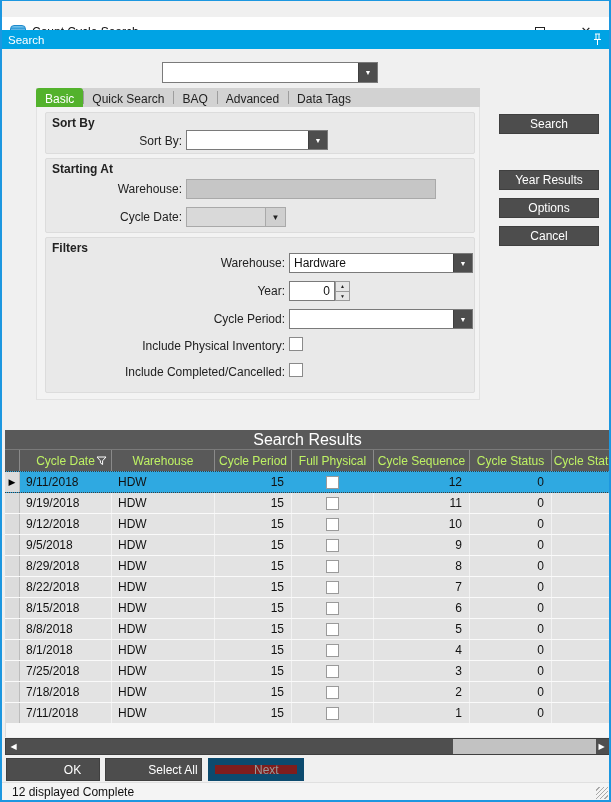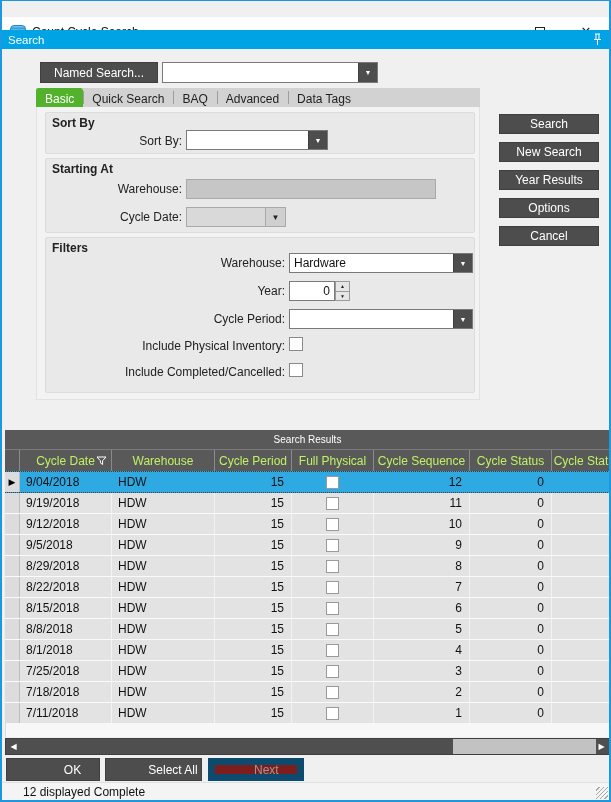--- a/index.html
+++ b/index.html
@@ -57,21 +57,21 @@
   .spinner { position:absolute; width:15px; height:20px; display:flex; flex-direction:column; border:1px solid #9a9a9a; }
   .spin-btn { flex:1; background:#e6e6e6; display:flex; align-items:center; justify-content:center; font-size:5px; color:#222; }
   .spin-btn:first-child { border-bottom:1px solid #9a9a9a; }
   .checkbox { position:absolute; width:14px; height:14px; background:#fff; border:1px solid #8a8a8a; }
 
   
   .action-btn { position:absolute; left:497px; width:100px; height:20px; }
 
   
   .results-title { position:absolute; left:3px; top:429px; width:605px; height:19px; background:#595959; color:#fff;
-    font-size:10px; display:flex; align-items:center; justify-content:center; }
+    font-size:16px; display:flex; align-items:center; justify-content:center; }
   .grid-header { position:absolute; left:3px; top:448px; width:605px; height:22px; background:#595959; display:flex; border-top:1px solid #7a7a7a; }
   .hcell { color:#bef264; font-size:12px; display:flex; align-items:center; justify-content:center; border-right:1px solid #8a8a8a; position:relative; }
   .hcell:last-child { border-right:none; }
   .filter-ic { position:absolute; right:4px; top:6px; }
   .grid-body { position:absolute; left:3px; top:470px; width:605px; }
   .trow { display:flex; height:21px; background:#e3e3e3; border-bottom:1px solid #fafafa; }
   .cell { font-size:12px; color:#111; display:flex; align-items:center; border-right:1px solid #f2f2f2; overflow:hidden; white-space:nowrap; }
   .cm { background:#dcdcdc; border-right:1px solid #bdbdbd; justify-content:center; }
   .left  { padding-left:6px; }
   .right { justify-content:flex-end; padding-right:7px; }
@@ -90,21 +90,21 @@
   .hscroll { position:absolute; left:3px; top:737px; width:605px; height:17px; background:#4f4f4f; border:1px solid #3f3f3f; }
   .sb-arrow { position:absolute; top:0; width:15px; height:15px; display:flex; align-items:center; justify-content:center; color:#fff; font-size:8px; }
   .sb-left { left:0; }
   .sb-right { right:0; }
   .sb-thumb { position:absolute; left:447px; top:0; width:143px; height:15px; background:#c2c2c2; }
 
   
   .footer-btn { position:absolute; top:757px; height:23px;padding-left:39px; }
   .btn-disabled { background:#7f1d1d; color:#9a9a9a; border:7px solid #0c4a6e; font-size:12px; display:flex; align-items:center; }
   .statusbar { position:absolute; left:0; top:781px; width:100%; height:18px; background:#f4f4f4; border-top:1px solid #e0e0e0;
-    font-size:12px; color:#111; display:flex; align-items:center; padding-left:21px; }
+    font-size:12px; color:#111; display:flex; align-items:center; padding-left:10px; }
   .grip { position:absolute; right:1px; bottom:1px; width:12px; height:12px;
     background: repeating-linear-gradient(135deg, transparent 0 2px, #a9a9a9 2px 3px); }
 </style>
 </head>
 <body>
 
 <div class="window">
 
   <div class="titlebar">
     <span class="app-icon"></span>
@@ -124,23 +124,20 @@
 
   <div class="searchbar">
     <span>Search</span>
     <span class="pin">
       <svg width="11" height="13" viewBox="0 0 11 13">
         <path d="M3 1 h5 M4 1 v5 M7 1 v5 M2 6.5 h7 M5.5 7 v5" stroke="#ffffff" stroke-width="1" fill="none"></path>
       </svg>
     </span>
   </div>
 
-  <div class="btn-dark named-btn">
-    <span>Named Search...</span>
-  </div>
   <div class="named-combo">
     <span class="combo-text"></span>
     <span class="combo-btn-dark">
         <span>▼</span>
       </span>
   </div>
 
   <div class="tabstrip">
     <span class="tab active">
         <span>Basic</span>
@@ -220,23 +217,20 @@
       <span class="flabel" style="left:0; top:101px; width:239px;">Include Physical Inventory:</span>
       <span class="checkbox" style="left:243px; top:99px;"></span>
 
       <span class="flabel" style="left:0; top:127px; width:239px;">Include Completed/Cancelled:</span>
       <span class="checkbox" style="left:243px; top:125px;"></span>
     </div>
   </div>
 
   <div class="btn-dark action-btn" style="top:113px;">
       <span>Search</span>
-    </div>
-  <div class="btn-dark action-btn" style="top:141px;">
-      <span>New Search</span>
     </div>
   <div class="btn-dark action-btn" style="top:169px;">
       <span>Year Results</span>
     </div>
   <div class="btn-dark action-btn" style="top:197px;">
       <span>Options</span>
     </div>
   <div class="btn-dark action-btn" style="top:225px;">
       <span>Cancel</span>
     </div>
@@ -269,21 +263,21 @@
     <span class="hcell w7">
         <span>Cycle Stat</span>
       </span>
   </div>
 
   <div class="grid-body">
     <div class="trow sel">
       <span class="cell cm w0">
           <span class="marker">▶</span>
         </span>
-      <span class="cell w1 left">9/04/2018</span>
+      <span class="cell w1 left">9/11/2018</span>
       <span class="cell w2 left">HDW</span>
       <span class="cell w3 right">15</span>
       <span class="cell w4 center">
           <span class="cb-small"></span>
         </span>
       <span class="cell w5 right">12</span>
       <span class="cell w6 right">0</span>
       <span class="cell w7"></span>
     </div>
     <div class="trow">

